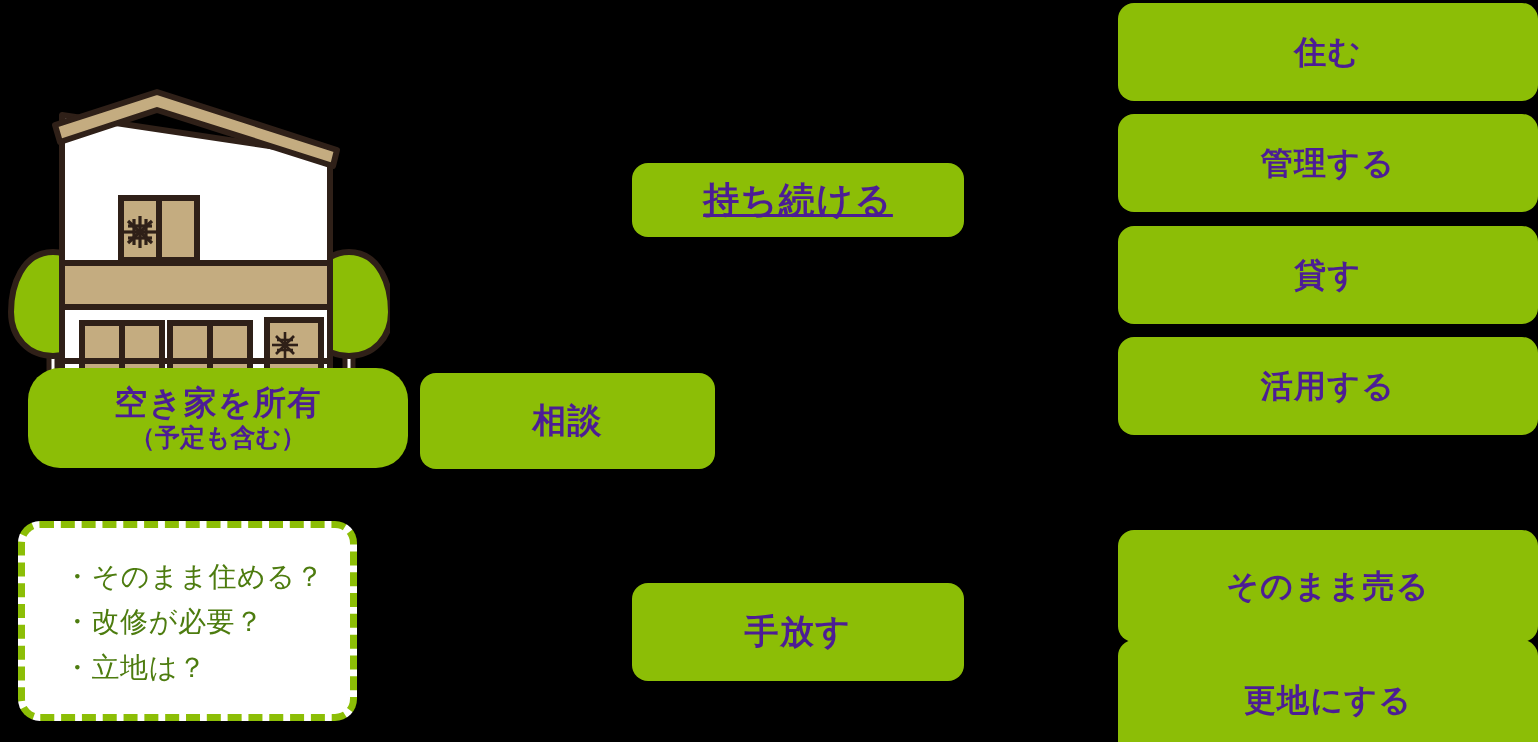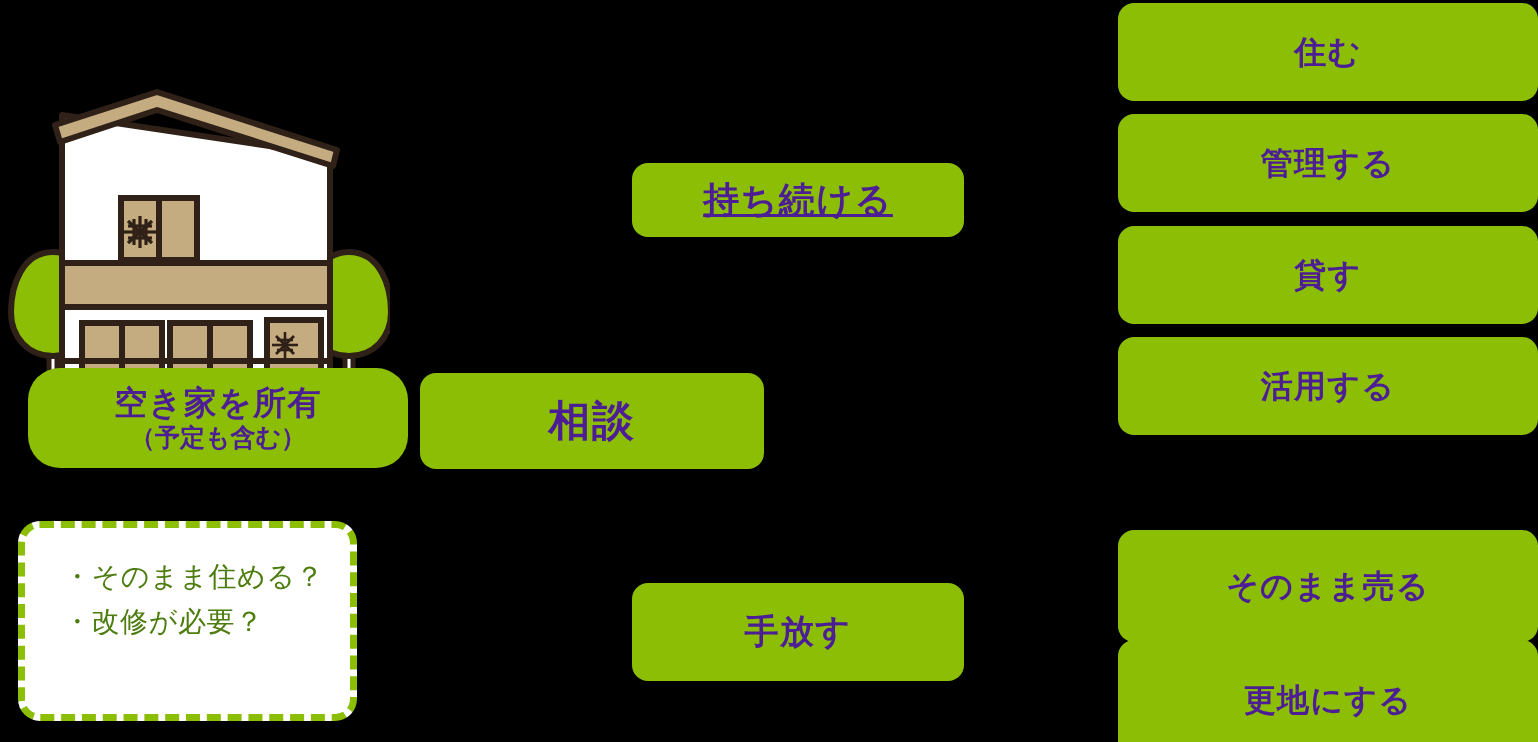--- a/index.html
+++ b/index.html
@@ -42,21 +42,21 @@
     margin-left:28px;
   }
   #owner-pill .sub{
     font-size:25px;
     margin-top:2px;
     letter-spacing:0;
   }
 
   
   #pill-keep   {left:632px; top:163px; width:332px; height:74px; font-size:36px;text-decoration:underline;}
-  #pill-consult{left:420px; top:373px; width:344px; height:96px; font-size:42px;}
+  #pill-consult{left:420px; top:373px; width:295px; height:96px; font-size:34px;}
   #pill-release{left:632px; top:583px; width:332px; height:98px; font-size:34px;}
 
   
   .right{left:1118px; width:420px; font-size:32px;}
   #pill-live   {top:3px;   height:98px;}
   #pill-manage {top:114px; height:98px;}
   #pill-rent   {top:226px; height:98px;}
   #pill-utilize{top:337px; height:98px;}
   #pill-sellas {top:530px; height:112px;}
   #pill-clear  {top:640px; height:120px;}
@@ -163,20 +163,21 @@
 
   <div class="pill" id="owner-pill">
     <span>空き家を所有</span>
     <span class="sub">（予定も含む）</span>
   </div>
 
   <div id="question-card">
     <ul>
       <li>・そのまま住める？</li>
       <li>・改修が必要？</li>
+      <li>・立地は？</li>
     </ul>
   </div>
 
   <div class="pill sq" id="pill-keep">持ち続ける</div>
   <div class="pill sq" id="pill-consult">相談</div>
   <div class="pill sq" id="pill-release">手放す</div>
 
   <div class="pill sq right" id="pill-live">住む</div>
   <div class="pill sq right" id="pill-rent">貸す</div>
   <div class="pill sq right" id="pill-manage">管理する</div>

